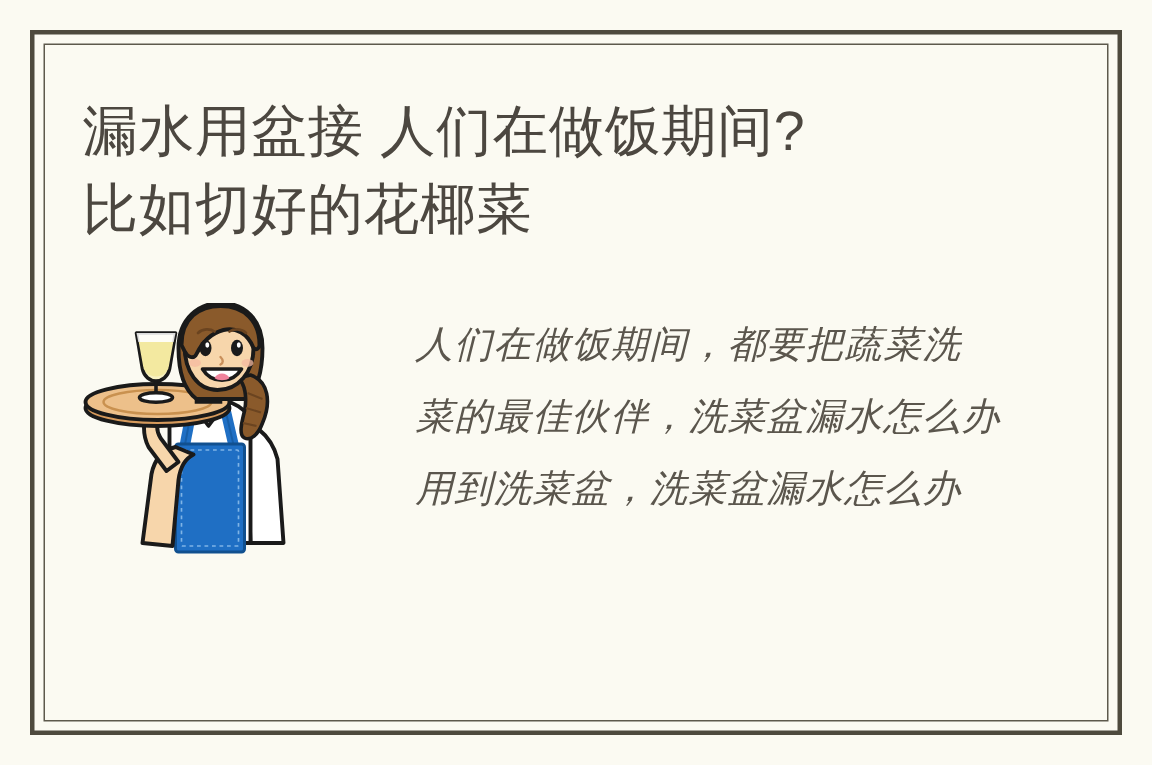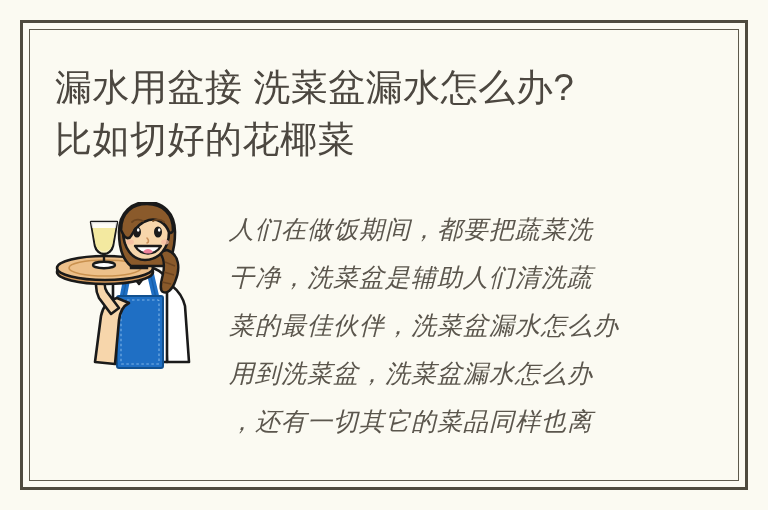--- a/index.html
+++ b/index.html
@@ -87,32 +87,33 @@
     padding-top: 10px;
   }
   .body-line {
     font-family: "DejaVu Serif", "Liberation Serif", serif;
     font-size: 25px;
     line-height: 48px;
     color: #5b564d;
     letter-spacing: 1px;
     white-space: nowrap;
     font-style: italic;
+    margin-left: 48px;
   }
 </style>
 </head>
 <body>
 
 <div class="card">
 
   <div class="frame-outer"></div>
   <div class="frame-inner"></div>
 
   <div class="title-block">
-    <div class="title-line">漏水用盆接 洗菜盆漏水怎么办?</div>
+    <div class="title-line">漏水用盆接 人们在做饭期间?</div>
     <div class="title-line">比如切好的花椰菜</div>
   </div>
 
   <div class="content">
 
     <div class="illustration-wrap">
       <svg class="illustration" width="150" height="180" viewBox="0 0 150 180" xmlns="http://www.w3.org/2000/svg">
 
         <path d="M96 78 C112 76 126 88 130 104 L134 160 L112 160 L110 108 C108 96 102 90 94 90 Z" fill="#ffffff" stroke="#1a1a1a" stroke-width="2.6" stroke-linejoin="round"></path>
 
@@ -166,20 +167,18 @@
         <path d="M80 44 C86 54 100 54 106 44 Z" fill="#ffffff" stroke="#1a1a1a" stroke-width="2.4" stroke-linejoin="round"></path>
         <path d="M88 50 C90 46 96 46 98 50 C96 52 90 52 88 50 Z" fill="#f0839c"></path>
 
         <ellipse cx="75" cy="40" rx="4" ry="2.6" fill="#f6b9a0" opacity="0.75"></ellipse>
         <ellipse cx="110" cy="40" rx="4" ry="2.6" fill="#f6b9a0" opacity="0.75"></ellipse>
       </svg>
     </div>
 
     <div class="body-text">
       <div class="body-line">人们在做饭期间，都要把蔬菜洗</div>
-      <div class="body-line">干净，洗菜盆是辅助人们清洗蔬</div>
       <div class="body-line">菜的最佳伙伴，洗菜盆漏水怎么办</div>
       <div class="body-line">用到洗菜盆，洗菜盆漏水怎么办</div>
-      <div class="body-line">，还有一切其它的菜品同样也离</div>
     </div>
 
   </div>
 </div>
 
 </body></html>

